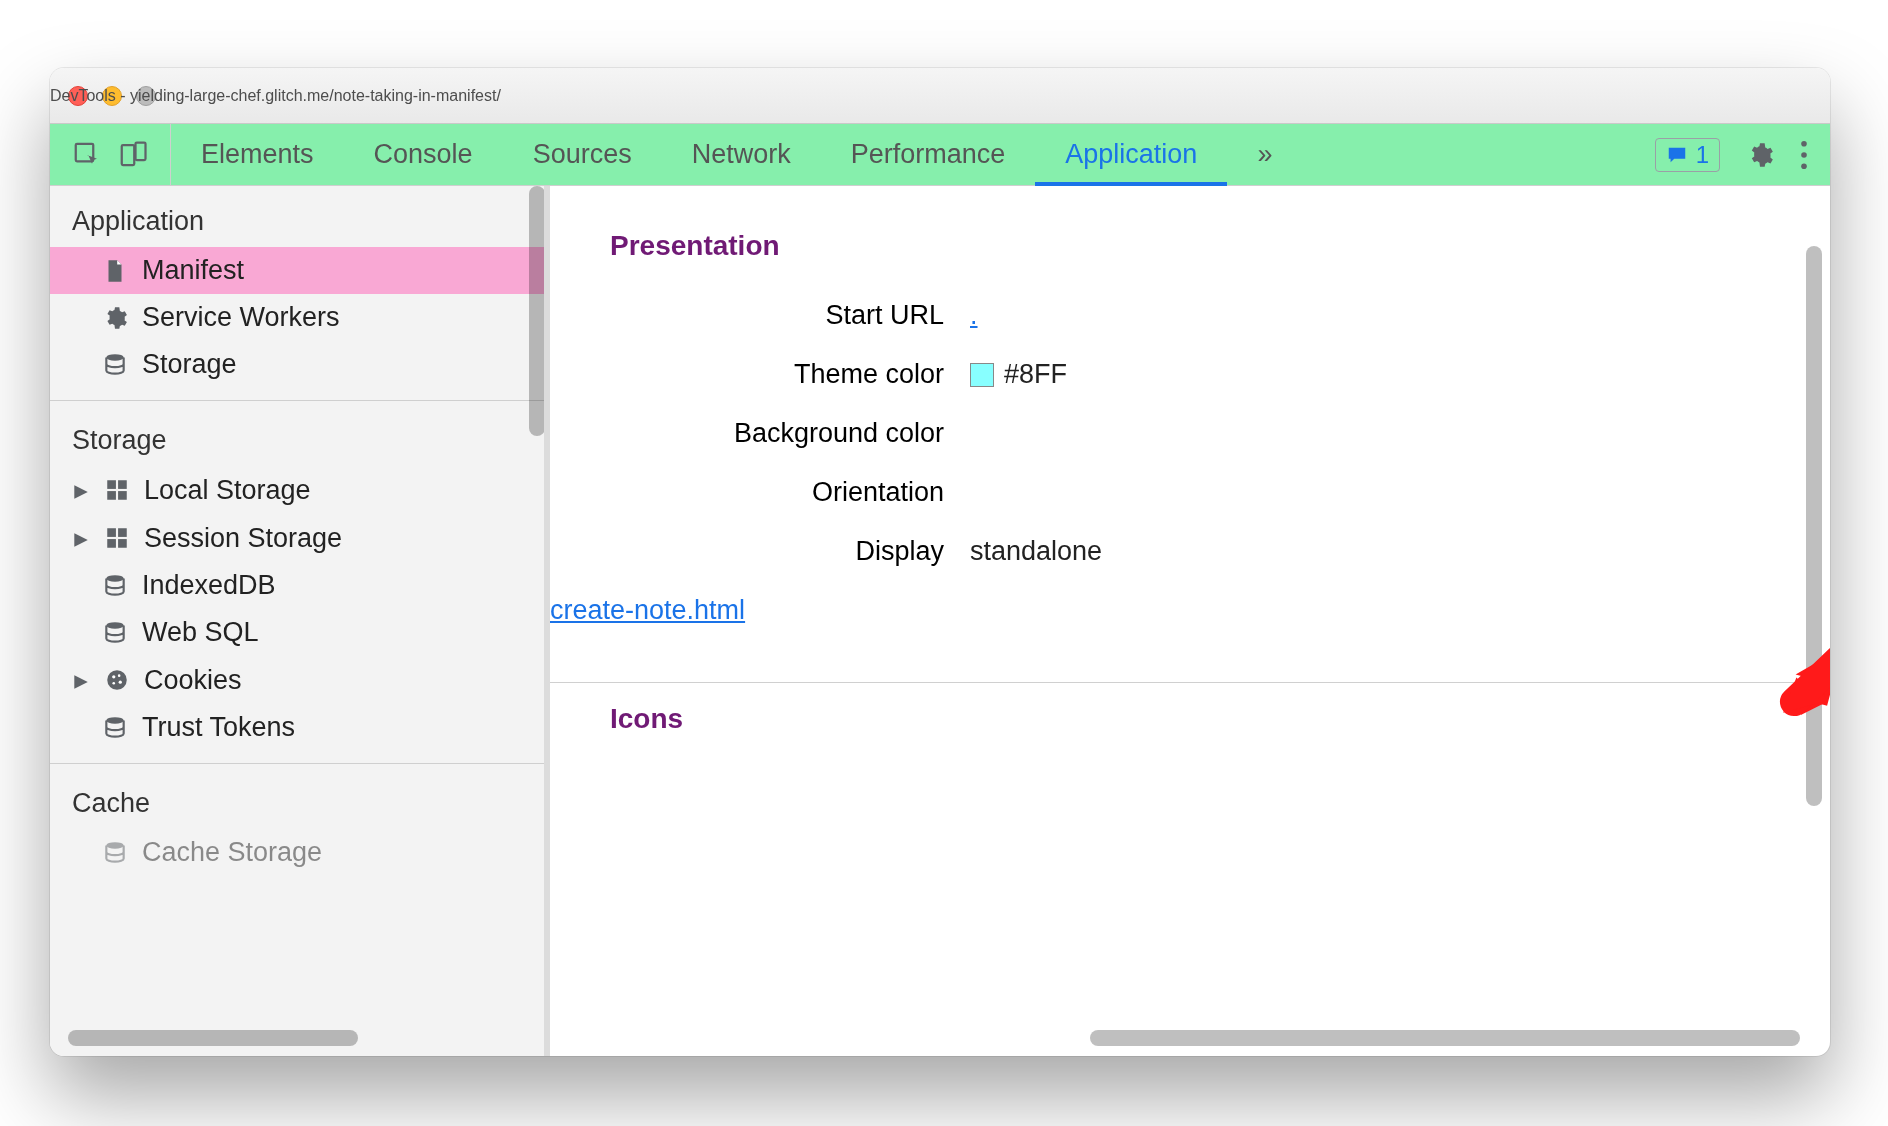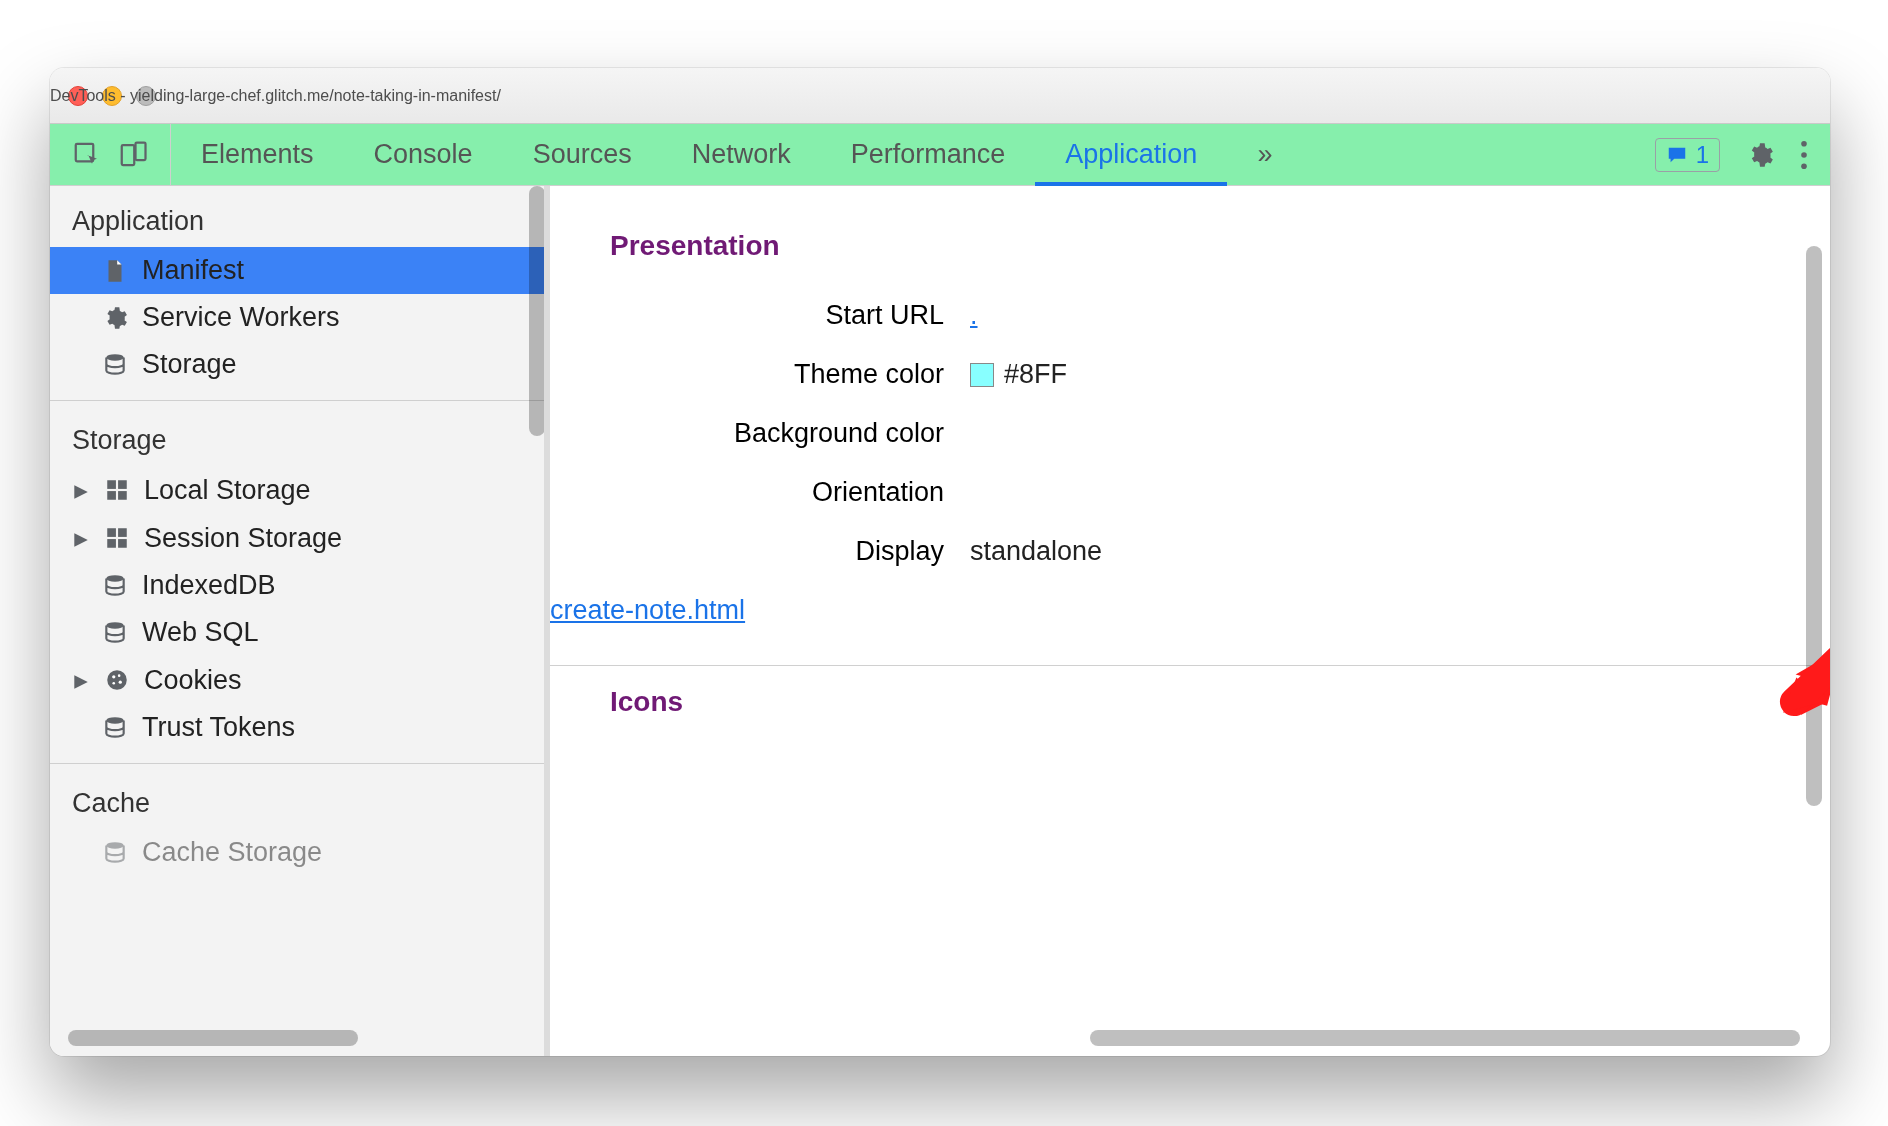--- a/index.html
+++ b/index.html
@@ -23,21 +23,21 @@
   .tool-right { display:flex; align-items:center; gap:26px; padding:0 22px; }
   .badge-box { border:1px solid #9aa0a6; border-radius:4px; padding:2px 10px; display:flex; align-items:center; gap:8px; color:#1a73e8; font-size:24px; }
   .gear svg, .more svg, .chev svg, .msg svg { display:block; }
   .tl-icon svg { display:block; }
   
   .body { display:flex; height:calc(100% - 56px - 62px); }
   .sidebar { width:500px; background:#f3f3f3; border-right:6px solid #dcdcdc; position:relative; overflow:hidden; }
   .side-scroll { position:absolute; right:-1px; top:0; width:16px; height:250px; background:rgba(0,0,0,.25); border-radius:8px; }
   .section-title { padding:20px 22px 10px; font-size:27px; color:#333; }
   .item { display:flex; align-items:center; gap:14px; padding:8px 20px 8px 52px; font-size:27px; color:#222; cursor:pointer; }
-  .item.selected{background:#3b82f6;}
+  .item.selected{background:#f9a8d4;}
   .item .arrow { width:18px; display:inline-flex; justify-content:center; color:#5f6368; margin-left:-30px; margin-right:0px; }
   .hr { border-top:1px solid #cfcfcf; margin:12px 0 4px; }
   .content { flex:1; overflow:hidden; position:relative; padding: 24px 0 0 0; }
   .content-scroll { position:absolute; right:8px; top:60px; width:16px; height:560px; background:rgba(0,0,0,.25); border-radius:8px; }
   .panel-head { font-size:28px; font-weight:600; color:#701a75; padding: 20px 60px 24px; }
   .panel-head.top{border-bottom:none;}
   .panel{border-top:1px solid #d0d0d0; margin:0 16px 0 0;}
   .panel.first{border-top:none;}
   .row { display:flex; align-items:center; padding:14px 0; }
   .row .lbl { width:420px; text-align:right; padding-right:26px; font-size:27px; color:#000000; }
@@ -240,21 +240,21 @@
               <span>standalone</span>
             </div>
         </div>
         <div class="row">
           <div class="val">
               <span class="link">create-note.html</span>
             </div>
         </div>
       </div>
 
-      <div class="panel" style="margin-top:25px">
+      <div class="panel" style="margin-top:42px">
         <div class="panel-head">Icons</div>
       </div>
 
       <div class="arrow-annot">
         <svg width="110" height="110" viewBox="0 0 100 100">
             <g fill="#ff1a1a">
               <path d="M70 15 L25 60 L40 60 L40 80 L60 80 L60 60 L75 60 Z" transform="rotate(15 50 50)"></path>
               <path d="M72 12 L20 64 L36 70 L28 90 L52 78 L46 64 L86 30 Z"></path>
             </g>
         <path d="M85 18 L22 78" stroke="#ff1a1a" stroke-width="26" stroke-linecap="round"></path>

